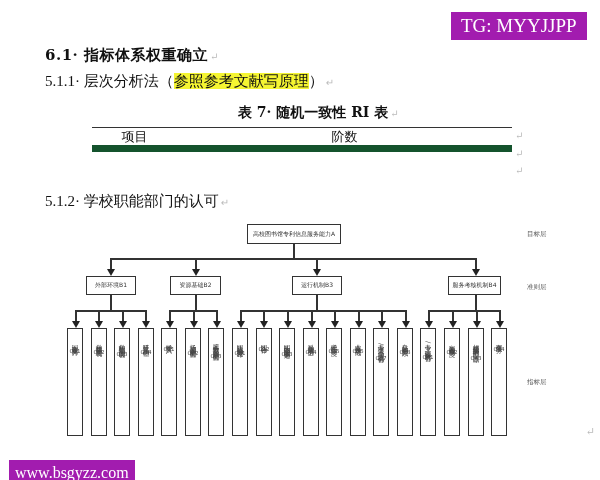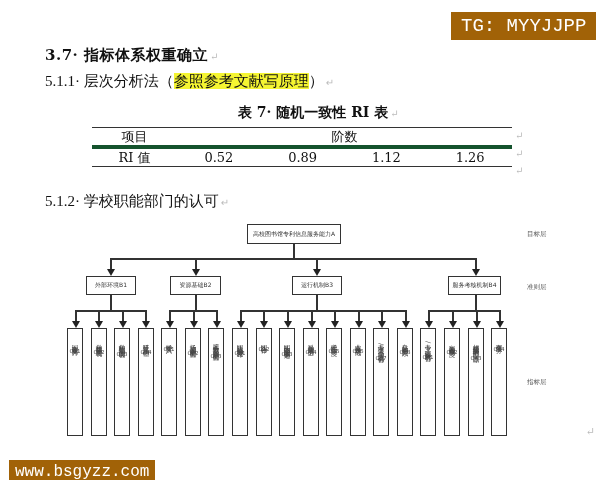--- a/index.html
+++ b/index.html
@@ -3,32 +3,32 @@
 <meta charset="utf-8">
 <style>
   html, body { margin:0; padding:0; }
   body {
     width:600px; height:480px; position:relative; overflow:hidden;
     background:#ffffff; color:#111;
     font-family: "DejaVu Serif", "Liberation Serif", serif;
   }
   .abs { position:absolute; }
   .badge {
-    background:#a16207; color:#ffffff;
-    font-family:Liberation Mono, monospace;
+    background:#a21caf; color:#ffffff;
+    font-family:Liberation Serif, serif;
     font-size:19px; line-height:28px; padding:0 10px; white-space:nowrap;
   }
   .h1 { font-weight:bold; font-size:15px; letter-spacing:0.5px; }
   .h2 { font-size:15px;font-family:Liberation Serif, serif; }
   .hl { background:#f5f532; }
   .pm { color:#bbbbbb; font-size:10px; margin-left:2px; font-weight:normal; }
   .tcap { font-weight:bold; font-size:14px; }
   table.ri { border-collapse:collapse; font-size:13px; width:420px; }
   table.ri td { padding:0; height:17px; line-height:17px; text-align:center; }
-  table.ri tr.top td { border-top:1.5px solid #333; border-bottom:4px solid #14532d; }
+  table.ri tr.top td { border-top:1.5px solid #333; border-bottom:7px solid #14532d; }
   table.ri tr.last td { border-bottom:1.5px solid #333; }
   .diag { font-family:"DejaVu Sans", "Liberation Sans", sans-serif; }
   .box { position:absolute; border:1.5px solid #333; background:#fff; box-sizing:border-box;
          display:flex; align-items:center; justify-content:center; font-size:6px; color:#333; }
   .cbox { position:absolute; border:1.5px solid #333; background:#fff; box-sizing:border-box;
           width:16px; height:108px; top:328px; display:flex; flex-direction:column; align-items:center;
           padding-top:10px; font-size:6.5px; line-height:8px; color:#444; overflow:hidden; }
   .cbox .txt { writing-mode:vertical-rl; letter-spacing:1px; }
   .cbox .code { font-size:5.5px; margin-top:2px; }
   .line { position:absolute; background:#333; }
@@ -36,43 +36,36 @@
            border-right:4px solid transparent; border-top:7px solid #222; }
   .lvl { position:absolute; font-size:6.5px; color:#555; }
 </style>
 </head>
 <body>
 
 <div class="abs badge" style="left:451px; top:12px;">TG: MYYJJPP</div>
 <div class="abs badge" style="left:9px; top:440px; font-size:16px; line-height:25px; padding:0 6px;margin-top:20px;">www.bsgyzz.com</div>
 
 <div class="abs h1" style="left:45px; top:46px;">
-  <span>3.7· 指标体系权重确立</span><span class="pm">↵</span>
+  <span>6.1· 指标体系权重确立</span><span class="pm">↵</span>
 </div>
 
 <div class="abs h2" style="left:45px; top:72px;">
   <span>5.1.1· 层次分析法（</span><span class="hl">参照参考文献写原理</span><span>）</span><span class="pm">↵</span>
 </div>
 
 <div class="abs tcap" style="left:238px; top:104px;">
   <span>表 7· 随机一致性 RI 表</span><span class="pm">↵</span>
 </div>
 
 <table class="ri abs" style="left:92px; top:127px;">
   <tbody>
       <tr class="top">
     <td style="width:85px;">项目</td>
     <td colspan="4" style="text-align:center;">阶数</td>
-  </tr>
-  <tr class="last">
-    <td>RI 值</td>
-    <td>0.52</td>
-    <td>0.89</td>
-    <td>1.12</td>
-    <td>1.26</td>
   </tr>
 </tbody>
   </table>
 <span class="abs pm" style="left:513px; top:130px;">↵</span>
 <span class="abs pm" style="left:513px; top:148px;">↵</span>
 <span class="abs pm" style="left:513px; top:165px;">↵</span>
 
 <div class="abs h2" style="left:45px; top:192px;">
   <span>5.1.2· 学校职能部门的认可</span><span class="pm">↵</span>
 </div>

